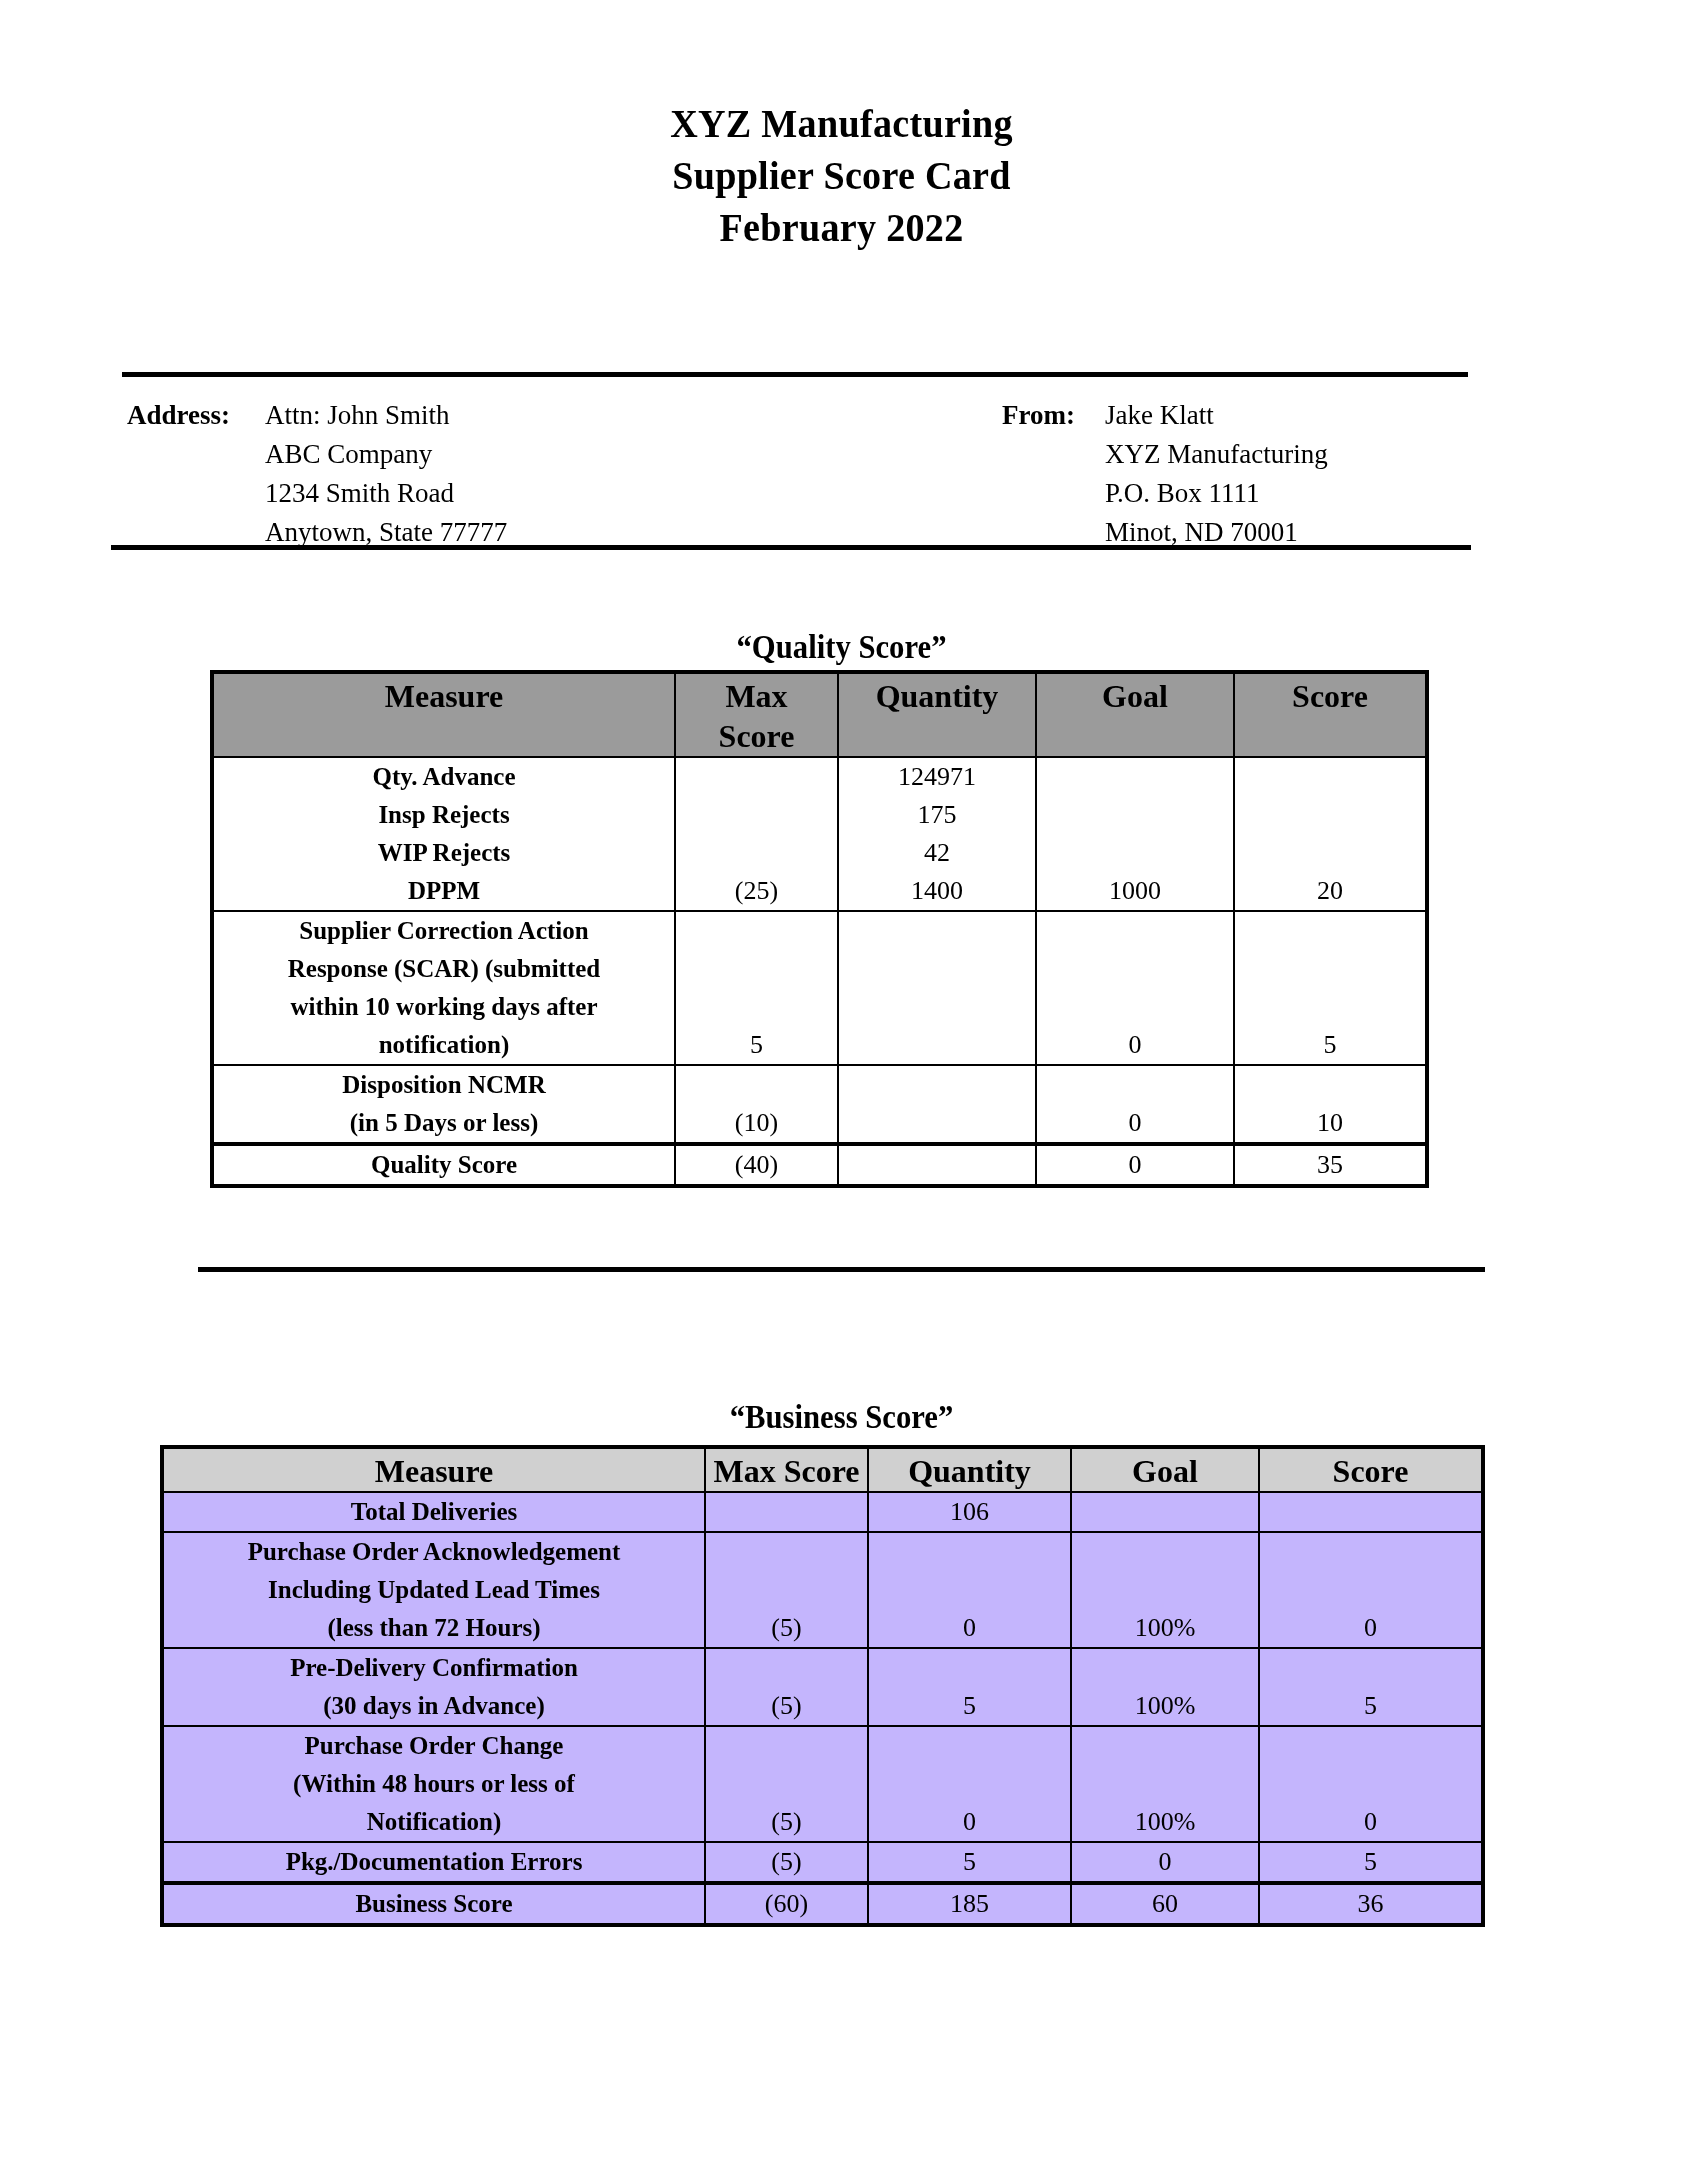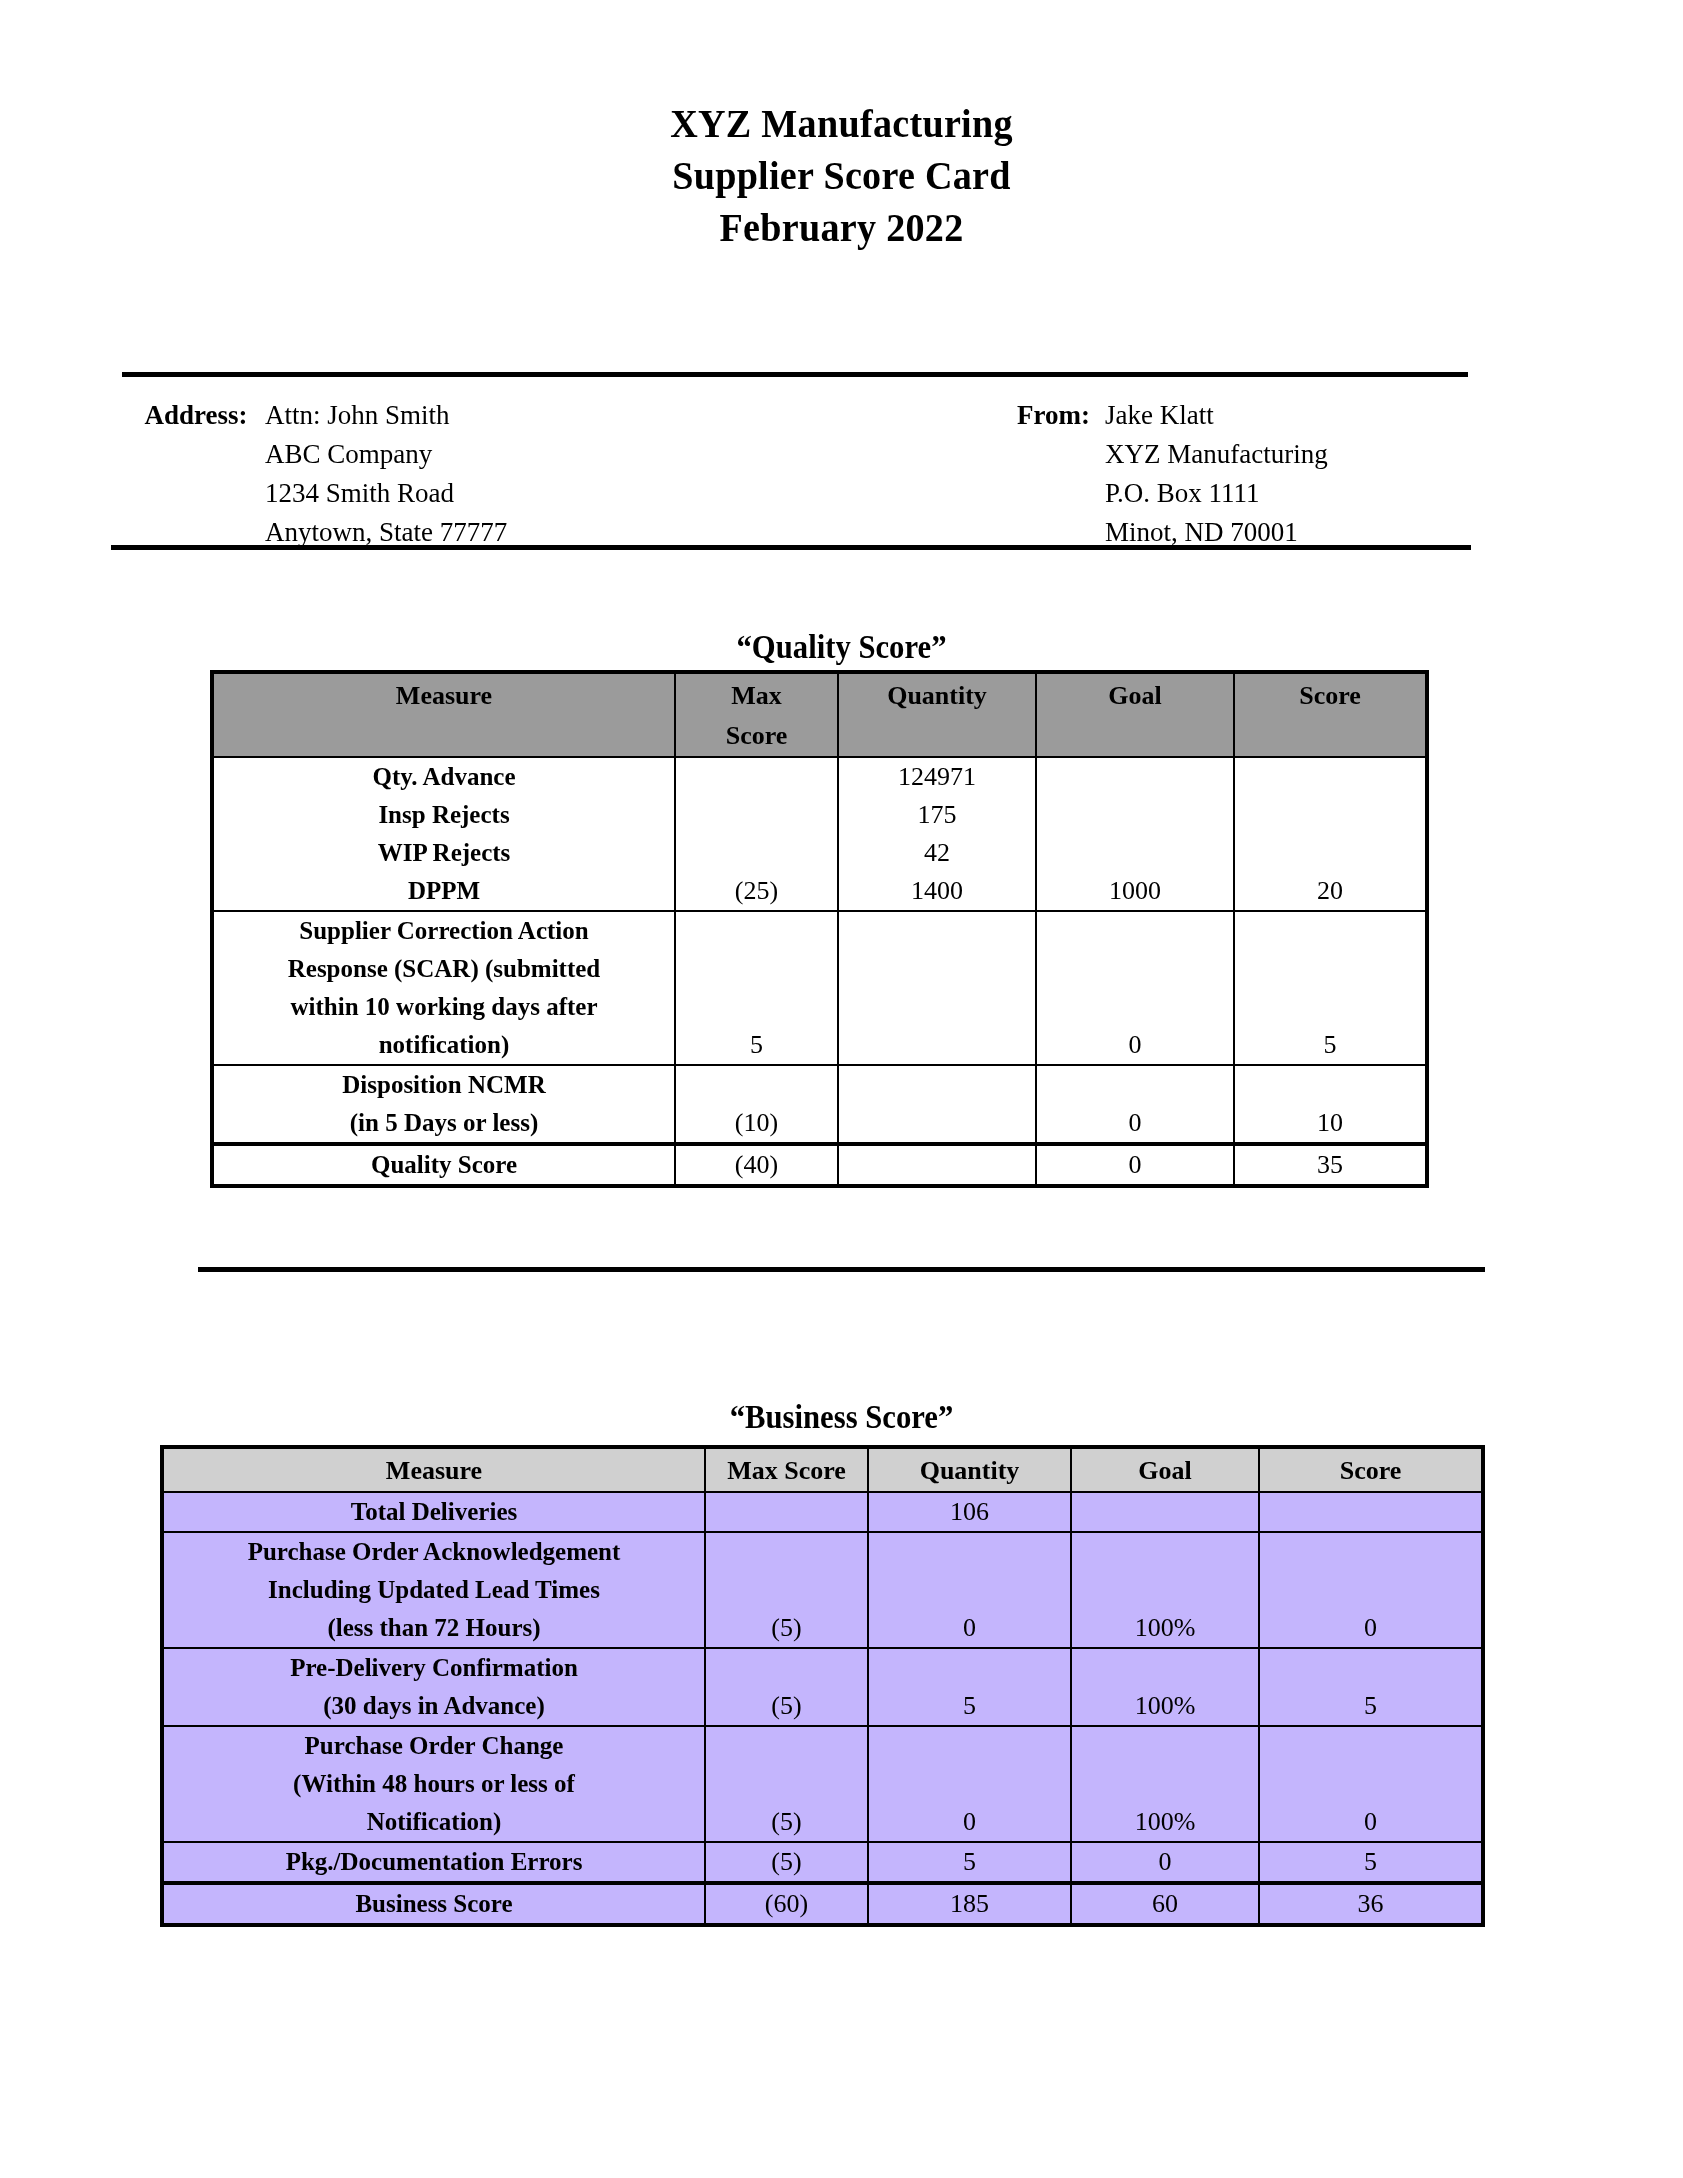--- a/index.html
+++ b/index.html
@@ -57,21 +57,20 @@
     width: 1360px;
     height: 5px;
     background: #000;
   }
   .addr-area {
     position: absolute;
     left: 0;
     top: 396px;
     width: 1683px;
     height: 149px;
-    text-align: center;
   }
   .addr-col {
     position: absolute;
     top: 0;
   }
   .addr-col.left  { left: 127px;  }
   .addr-col.right { left: 1002px; }
 
   .addr-row {
     display: flex;
@@ -115,21 +114,21 @@
     border: 2px solid #000;
     font-size: 25px;
     font-weight: bold;
     text-align: center;
     vertical-align: bottom;
     padding: 0 4px;
     line-height: 38px;
   }
   .score-table th {
     vertical-align: top;
-    font-size: 26px;
+    font-size: 32px;
     line-height: 40px;
     padding-top: 2px;
   }
   .score-table .num {
     font-weight: normal;
     font-size: 26px;
     margin-left: 44px;
   }
   .score-table .measure {
     font-weight: bold;

